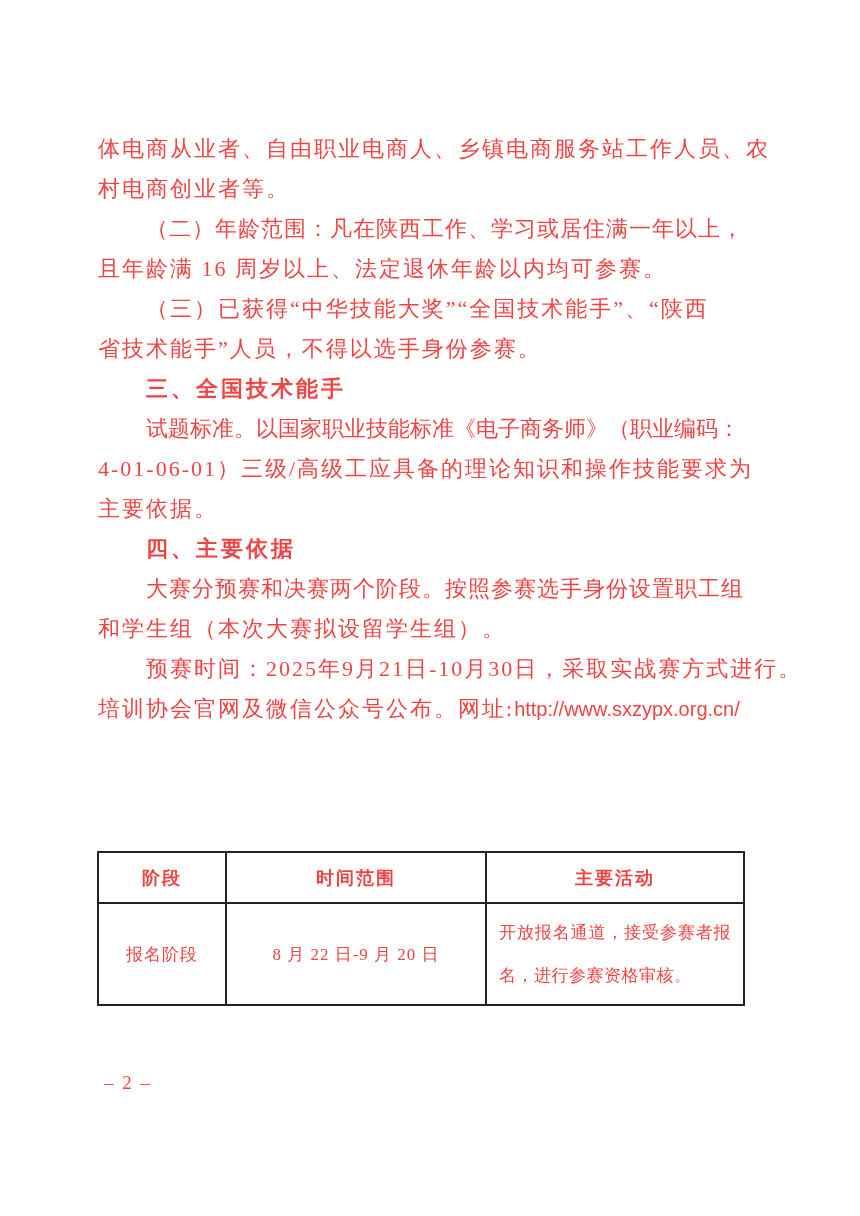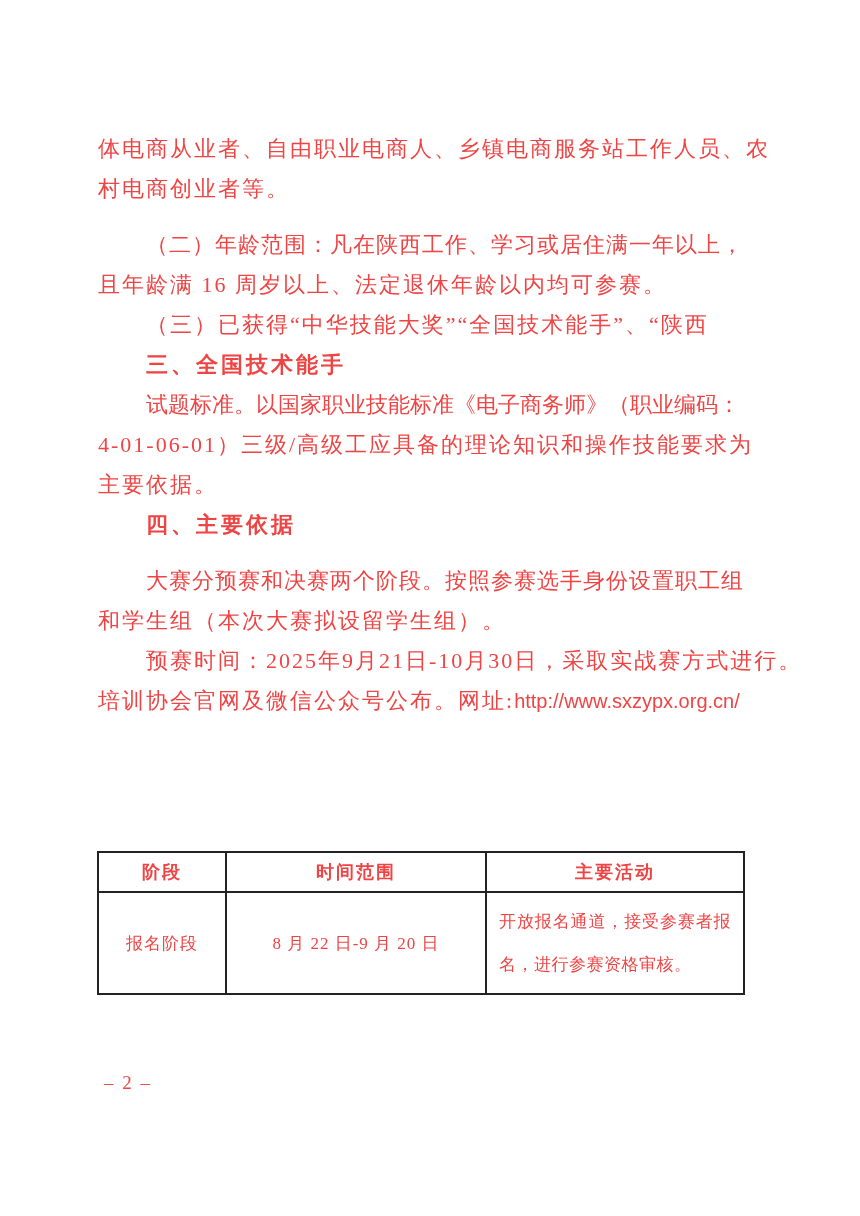--- a/index.html
+++ b/index.html
@@ -26,21 +26,21 @@
     white-space: nowrap;
   }
   .indent { text-indent: 48px; }
   .heading {
     font-family: "Liberation Sans", "DejaVu Sans", sans-serif;
     font-weight: bold;
     letter-spacing: 3px;
   }
   .ls0  { letter-spacing: 0; }
   .ls05 { letter-spacing: 0.5px; }
-  .ls1  { letter-spacing: 1px; margin-top: 16px; }
+  .ls1  { letter-spacing: 1px; }
   .url  {
     font-family: "Liberation Sans", "DejaVu Sans", sans-serif;
     font-size: 20px;
     letter-spacing: 0;
   }
   table.doc-table {
     position: absolute;
     left: 97px;
     top: 851px;
     width: 646px;
@@ -51,21 +51,21 @@
   .doc-table col.c2 { width: 260px; }
   .doc-table col.c3 { width: 258px; }
   .doc-table th, .doc-table td {
     border: 2px solid #222222;
     text-align: center;
     vertical-align: middle;
     box-sizing: border-box;
     overflow: hidden;
   }
   .doc-table th {
-    height: 40px;
+    height: 51px;
     font-size: 18px;
     font-weight: bold;
     letter-spacing: 2px;
   }
   .doc-table td {
     height: 102px;
     font-size: 17px;
     letter-spacing: 1px;
   }
   .doc-table td.activity {
@@ -86,20 +86,21 @@
 <body>
 
 <div class="page">
 
   <div class="doc-body">
     <div class="line">体电商从业者、自由职业电商人、乡镇电商服务站工作人员、农</div>
     <div class="line">村电商创业者等。</div>
     <div class="line indent ls1">（二）年龄范围：凡在陕西工作、学习或居住满一年以上，</div>
     <div class="line">且年龄满 16 周岁以上、法定退休年龄以内均可参赛。</div>
     <div class="line indent">（三）已获得“中华技能大奖”“全国技术能手”、“陕西</div>
+    <div class="line">省技术能手”人员，不得以选手身份参赛。</div>
     <div class="line indent heading">三、全国技术能手</div>
     <div class="line indent ls0">试题标准。以国家职业技能标准《电子商务师》（职业编码：</div>
     <div class="line">4-01-06-01）三级/高级工应具备的理论知识和操作技能要求为</div>
     <div class="line">主要依据。</div>
     <div class="line indent heading">四、主要依据</div>
     <div class="line indent ls1">大赛分预赛和决赛两个阶段。按照参赛选手身份设置职工组</div>
     <div class="line">和学生组（本次大赛拟设留学生组）。</div>
     <div class="line indent">预赛时间：2025年9月21日-10月30日，采取实战赛方式进行。</div>
     <div class="line">
       <span>培训协会官网及微信公众号公布。网址:</span><span class="url">http://www.sxzypx.org.cn/</span>

